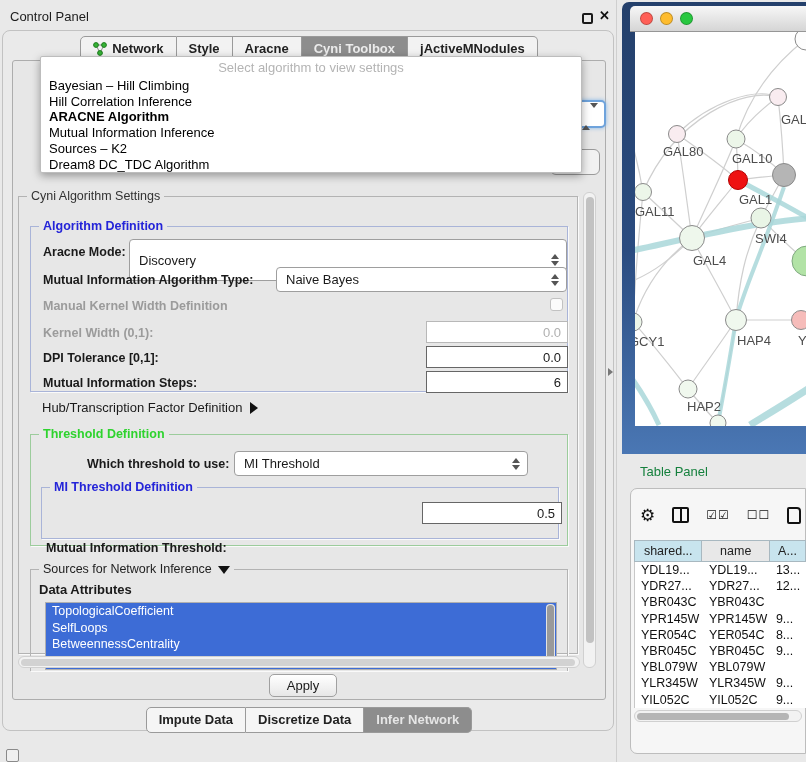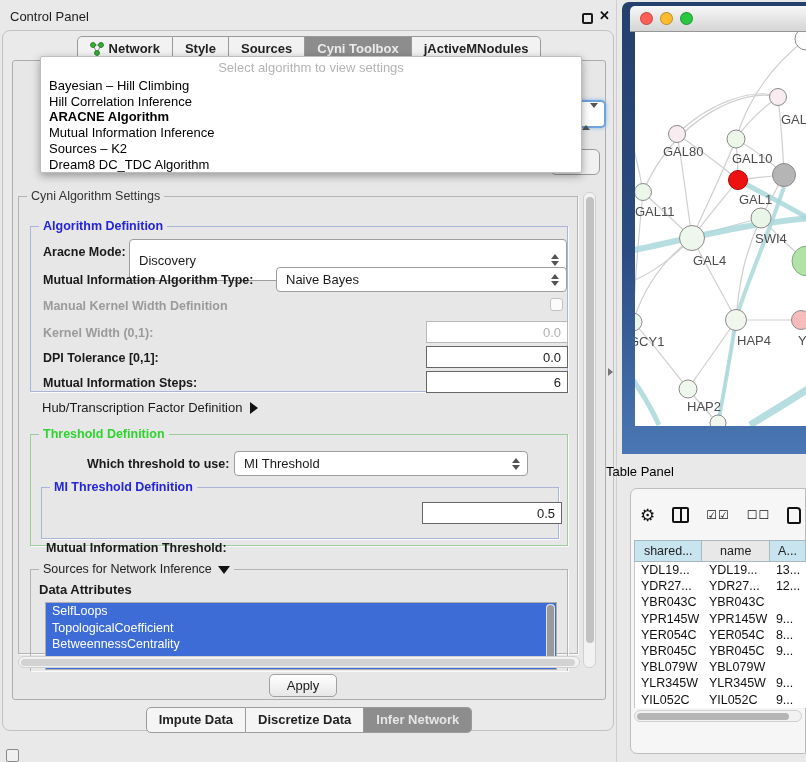--- a/index.html
+++ b/index.html
@@ -85,21 +85,21 @@
   #net-frame { left:622px; top:2px; width:184px; height:452px; background:linear-gradient(180deg,#24406b 0%,#2b4c80 55%,#4a77b4 100%); border-top-left-radius:7px; }
   #net-titlebar { left:630px; top:6px; width:176px; height:26px; background:linear-gradient(#f7f7f7,#d5d5d5); border-bottom:1px solid #969696;
                   border-top-left-radius:5px; display:flex; align-items:center; padding-left:10px; gap:7px; }
   .light { width:13px; height:13px; border-radius:50%; border:1px solid rgba(0,0,0,.25); }
   #net-canvas { left:635px; top:32px; width:171px; height:394px; background:#fff; }
   .eg { fill:none; stroke:#cfcfcf; stroke-width:1.2; }
   .et { fill:none; stroke:#a9d7d9; opacity:.85; }
   .nlabel { font-family:"Liberation Sans",sans-serif; font-size:13px; fill:#4d4d4d; }
 
   
-  #tp-title { left:606px; top:464px; font-size:13px; color:#000000; }
+  #tp-title { left:640px; top:464px; font-size:13px; color:#15803d; }
   #tp-box { left:630px; top:488px; width:176px; height:266px; background:#f6f6f6; border:1px solid #bdbdbd; border-radius:7px 0 0 7px; }
   #tp-toolbar { left:640px; top:500px; width:166px; height:30px; display:flex; align-items:center; gap:17px; }
   #icon-gear { font-size:17px; color:#111; }
   #icon-cols { width:17px; height:16px; border:2px solid #111; border-radius:2px; position:relative; }
   #icon-cols::after { content:""; position:absolute; left:50%; top:0; width:2px; height:100%; background:#111; transform:translateX(-50%); }
   .chkpair { font-size:12px; letter-spacing:1px; color:#111; }
   #icon-doc { width:14px; height:17px; border:2px solid #111; border-radius:2px 4px 2px 2px; }
   #tp-header { left:634px; top:540px; width:172px; height:22px; display:flex; overflow:hidden; }
   .hcell { border:1px solid #a8b8c0; border-left:none; font-size:12.5px; display:flex; align-items:center; justify-content:center; color:#222; }
   .hcell:first-child { border-left:1px solid #a8b8c0; }
@@ -127,21 +127,21 @@
         <circle cx="3" cy="3" r="2.4" fill="#35b335" stroke="#1d7a1d"></circle>
         <circle cx="11" cy="3" r="2.4" fill="#35b335" stroke="#1d7a1d"></circle>
         <circle cx="7" cy="11" r="2.4" fill="#35b335" stroke="#1d7a1d"></circle>
       </svg>
       <span>Network</span>
     </div>
     <div class="tab">
       <span>Style</span>
     </div>
     <div class="tab">
-      <span>Sources</span>
+      <span>Aracne</span>
     </div>
     <div class="tab selected">
       <span>Cyni Toolbox</span>
     </div>
     <div class="tab">
       <span>jActiveMNodules</span>
     </div>
   </div>
 
 <div class="abs" id="content-panel"></div>
@@ -209,22 +209,22 @@
       <span>0.5</span>
     </div>
   </div>
 </div>
 
 <div class="grp" style="left:30px;top:552px;width:538px;height:102px;border-bottom:none;margin-top:17px;">
   <span class="gtitle" style="color:#222;"><span>Sources for Network Inference</span><span class="tri-down"></span></span>
   <span class="flabel" style="left:8px;top:12px;font-size:13px;">Data Attributes</span>
   <div id="attr-list">
 
-  <div class="attr-item">SelfLoops</div>
-      <div class="attr-item">TopologicalCoefficient</div>
+  <div class="attr-item">TopologicalCoefficient</div>
+      <div class="attr-item">SelfLoops</div>
       <div class="attr-item">BetweennessCentrality</div>
       <div class="attr-item">gal4RGexp</div>
       <div id="attr-vsb">
         <div class="th"></div>
       </div>
     </div>
 </div>
 
 <div class="abs sb-track" style="left:583px;top:192px;width:13px;height:476px;">
   <div class="sb-thumb" style="left:2px;top:4px;width:8px;height:446px;"></div>

